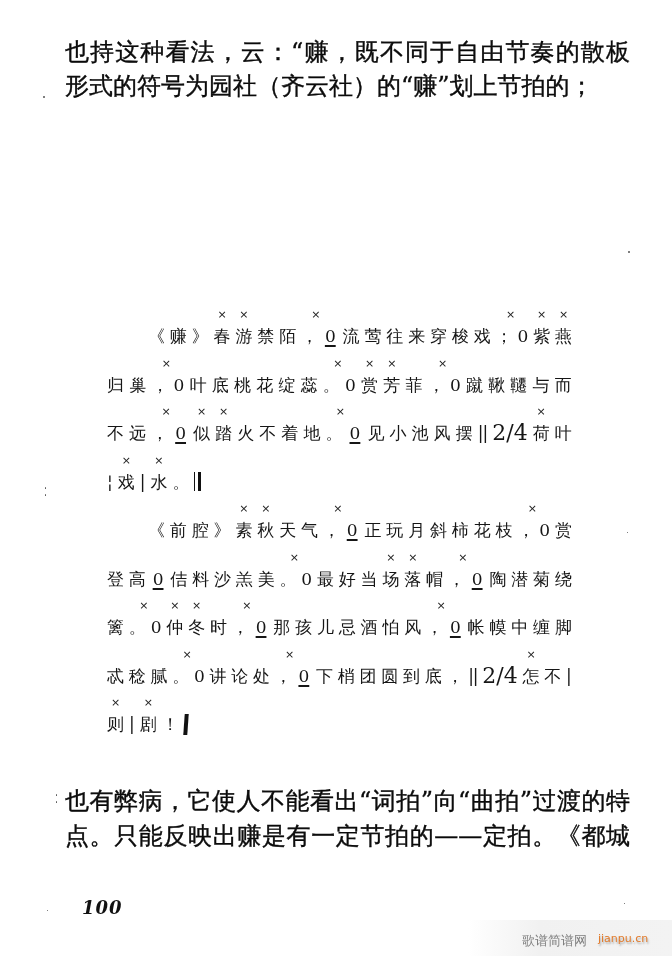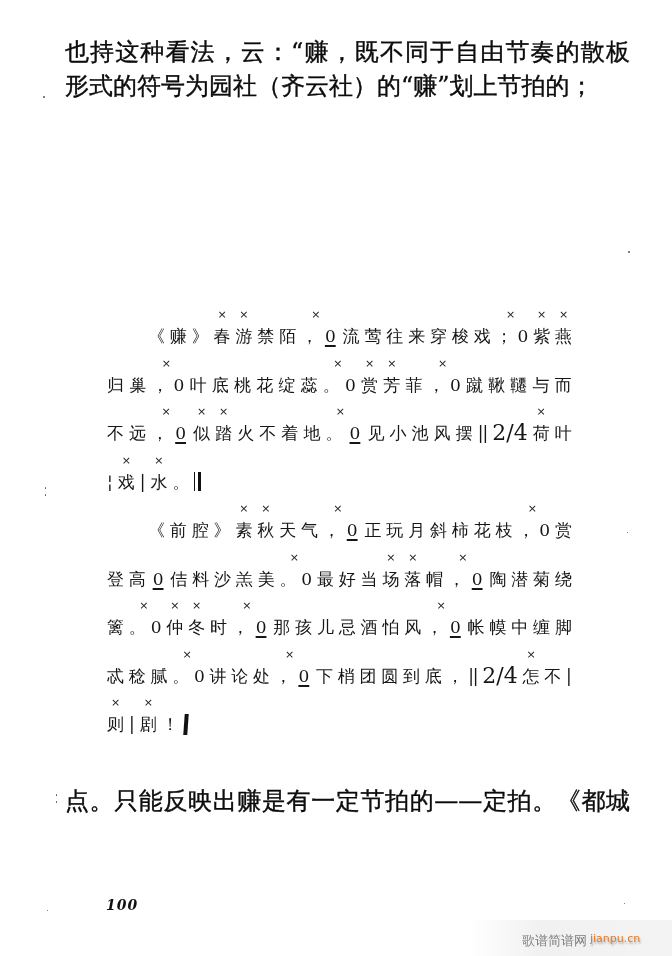--- a/index.html
+++ b/index.html
@@ -38,31 +38,31 @@
   .tok.end {
     width: 7px; height: 19px; font-size: 0; color: transparent; box-sizing: border-box;
     border-left: 1.5px solid #111; border-right: 3.5px solid #111;
   }
   .tok.end-thick {
     width: 4px; height: 21px; font-size: 0; color: transparent; background: #111;
     transform: skewX(-4deg);
   }
 
   #page-number {
-    position: absolute; left: 82px; top: 897px; font-size: 14px; font-weight: bold;
-    font-style: italic; letter-spacing: 1px; color: #111; margin-left: 24px;
+    position: absolute; left: 82px; top: 897px; font-size: 18px; font-weight: bold;
+    font-style: italic; letter-spacing: 1px; color: #111;
   }
 
   #watermark {
     position: absolute; left: 468px; top: 920px; width: 204px; height: 36px;
     background: linear-gradient(to right, rgba(238,238,238,0) 0%, #f1f1f1 35%, #f3f3f3 100%);
   }
   #wm-cn { position: absolute; left: 54px; top: 12px; font-size: 13px; color: #7e7e7e; text-align: right; }
   #wm-site {
-    position: absolute; left: 122px; top: 12px; font-size: 11px;
+    position: absolute; left: 130px; top: 12px; font-size: 11px;
     font-family: "DejaVu Sans", sans-serif; text-shadow: 1px 2px 2px rgba(0,0,0,0.3);
   }
 
   .speck { position: absolute; width: 2px; height: 2px; background: #555; border-radius: 1px; }
 </style>
 </head>
 <body>
 
 <div id="prose-top" class="prose">
   <div class="line">也持这种看法，云：“赚，既不同于自由节奏的散板曲，也</div>
@@ -244,20 +244,21 @@
     <div class="n-line free">
       <span class="tok">则<span class="mark">×</span></span>
       <span class="tok bar">|</span>
       <span class="tok">剧<span class="mark">×</span></span>
       <span class="tok">！</span>
       <span class="tok end-thick">‖</span>
     </div>
   </div>
 
 <div id="prose-bottom" class="prose">
+  <div class="line">也有弊病，它使人不能看出“词拍”向“曲拍”过渡的特</div>
   <div class="line">点。只能反映出赚是有一定节拍的——定拍。《都城纪胜》</div>
 </div>
 
 <div id="page-number">100</div>
 
 <div id="watermark">
   <span id="wm-cn" style="color: rgb(126, 126, 126);">歌谱简谱网</span>
   <span id="wm-site" style="color: rgb(226, 122, 42);">jianpu.cn</span>
 </div>
 

